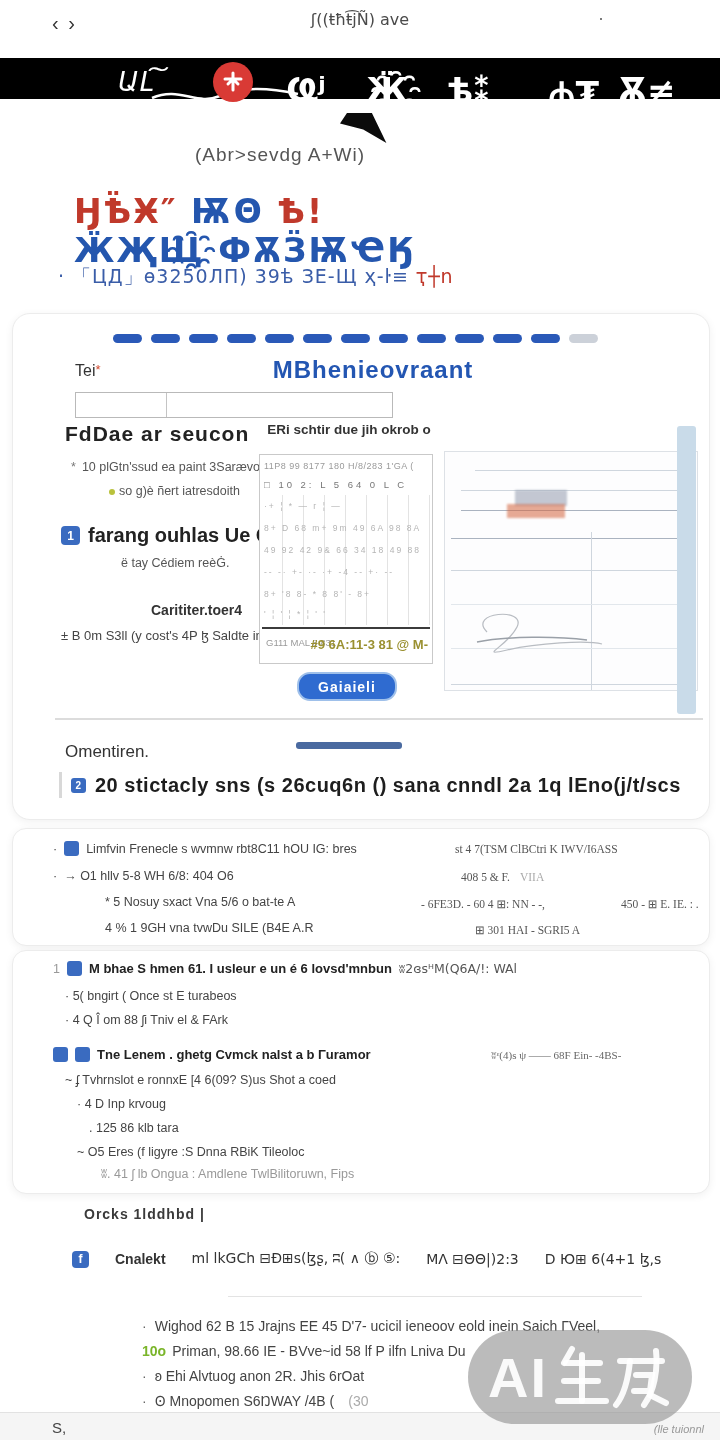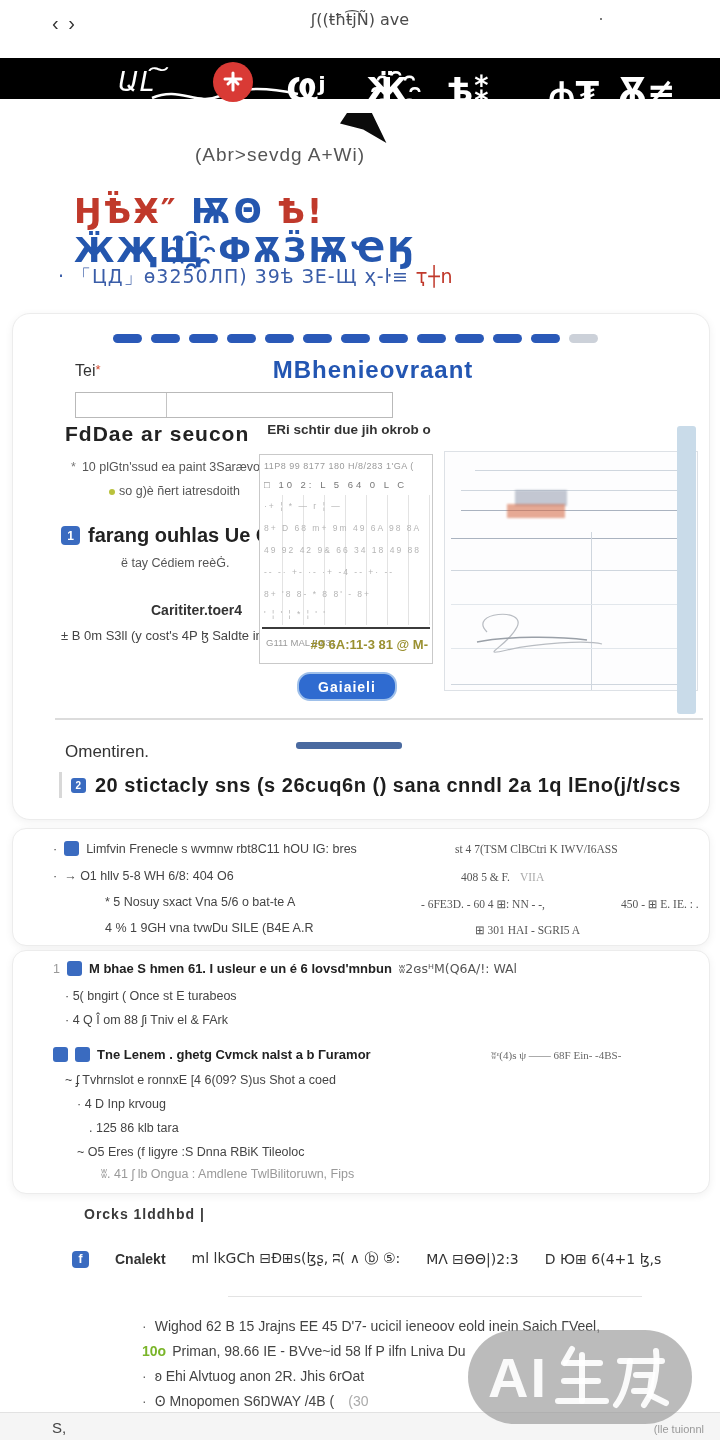--- a/index.html
+++ b/index.html
@@ -110,21 +110,21 @@
 
   .blist{left:142px;top:1314px;font-size:14px;color:#444;line-height:25px;}
   .blist .row{white-space:nowrap;}
   .bullet-green{color:#7ab52a;font-weight:bold;margin-right:6px;}
   .bullet-dot{color:#666;margin-right:8px;}
   .suffix-gray{color:#aaa;margin-left:14px;}
 
   
   .footerbar{left:0;top:1412px;width:720px;height:28px;background:#f5f5f5;border-top:1px solid #e2e2e2;}
   .footer-left{left:52px;top:6px;font-size:15px;color:#444;}
-  .footer-right{right:16px;top:10px;font-size:11px;color:#999;}
+  .footer-right{right:16px;top:10px;font-size:11px;color:#999;font-style:italic;}
 
   
   .watermark{left:468px;top:1330px;width:224px;height:94px;border-radius:47px;background:rgba(145,145,145,.62);
     display:flex;align-items:center;justify-content:center;gap:6px;}
   .wm-latin{color:rgba(255,255,255,.92);font-size:56px;font-weight:bold;letter-spacing:2px;}
 </style>
 </head>
 <body>
 
 <div id="screen">

